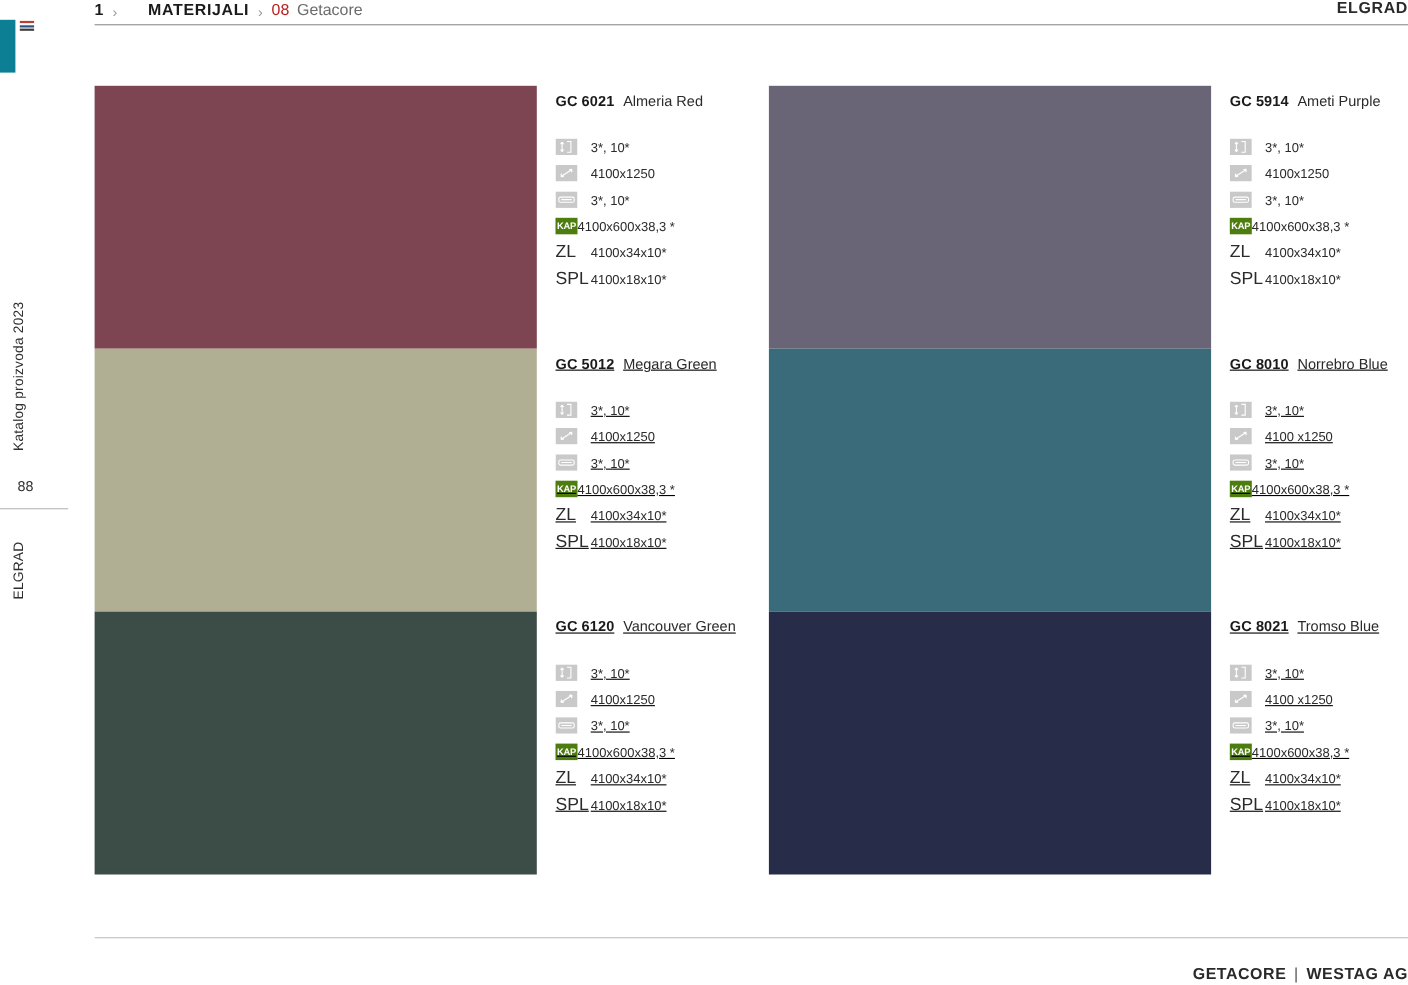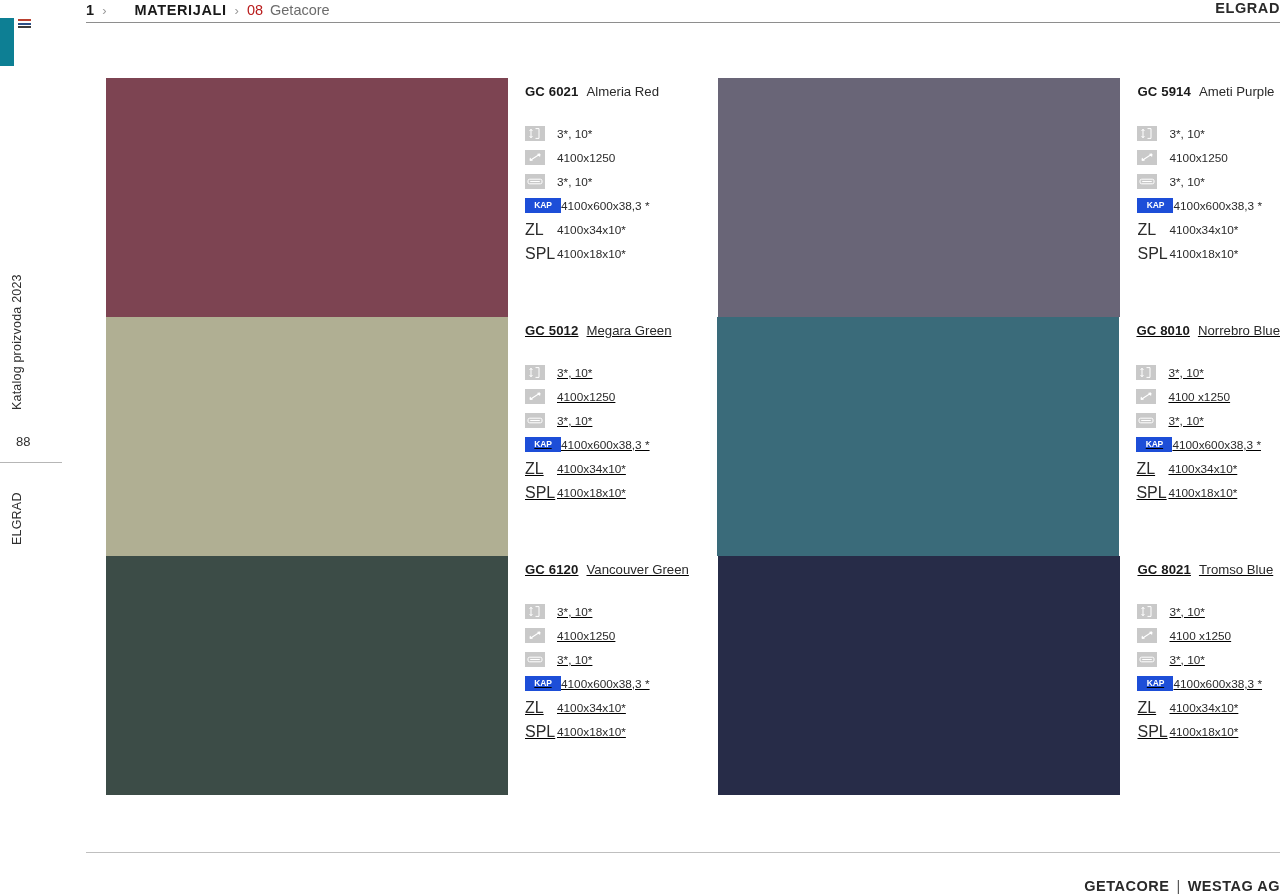--- a/index.html
+++ b/index.html
@@ -86,21 +86,21 @@
   }
 
   
   #grid {
     position: absolute; left: 86px; top: 78px;
     width: 1194px;
   }
   .grid-row { display: flex; }
   .grid-row + .grid-row { margin-top: 0px; text-decoration: underline; }
 
-  .card { display: flex; margin-left: 20px; }
+  .card { display: flex; }
   .card-left  { width: 613px; }
   .card-right { width: 581px; }
 
   .swatch {
     width: 402px; height: 239px;
     flex: 0 0 auto;
   }
   .card-right .swatch { width: 402px; }
 
   .info {
@@ -137,22 +137,22 @@
     flex: 0 0 auto;
     margin-right: 12px;
     font-size: 16px;
     color: #2b2b2b;
     line-height: 15px;
   }
   .spec-label.wide { width: 26px; margin-right: 6px; }
   .spec-value { white-space: nowrap; }
 
   .kap-badge {
-    width: 36px; height: 15px;
-    background: #1d4ed8;
+    width: 20px; height: 15px;
+    background: #4d7c0f;
     color: #ffffff;
     font-size: 8.5px;
     font-weight: bold;
     line-height: 15px;
     text-align: center;
     letter-spacing: -.2px;
   }
 
   
   #footer-rule {

